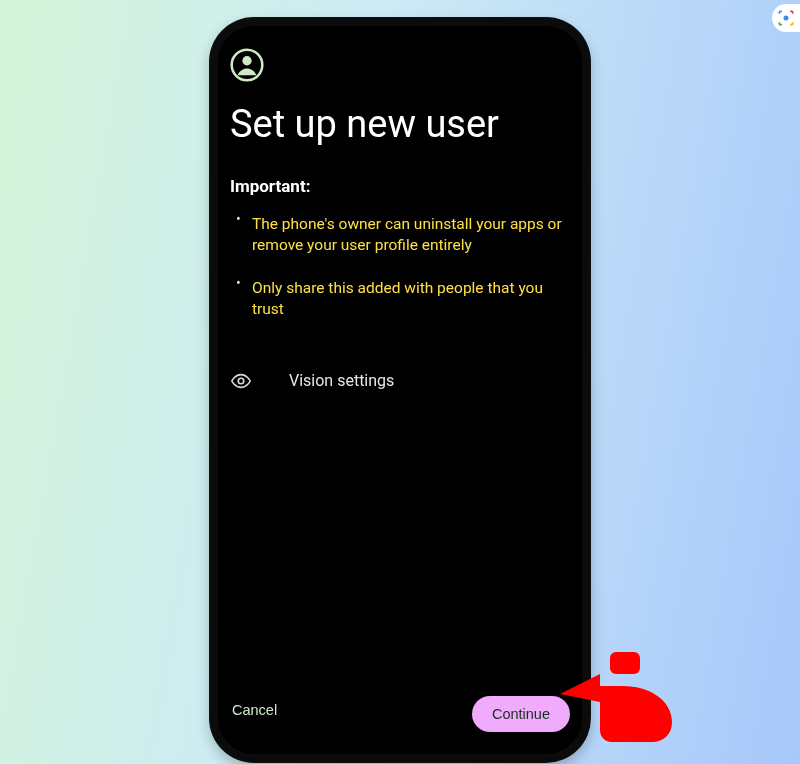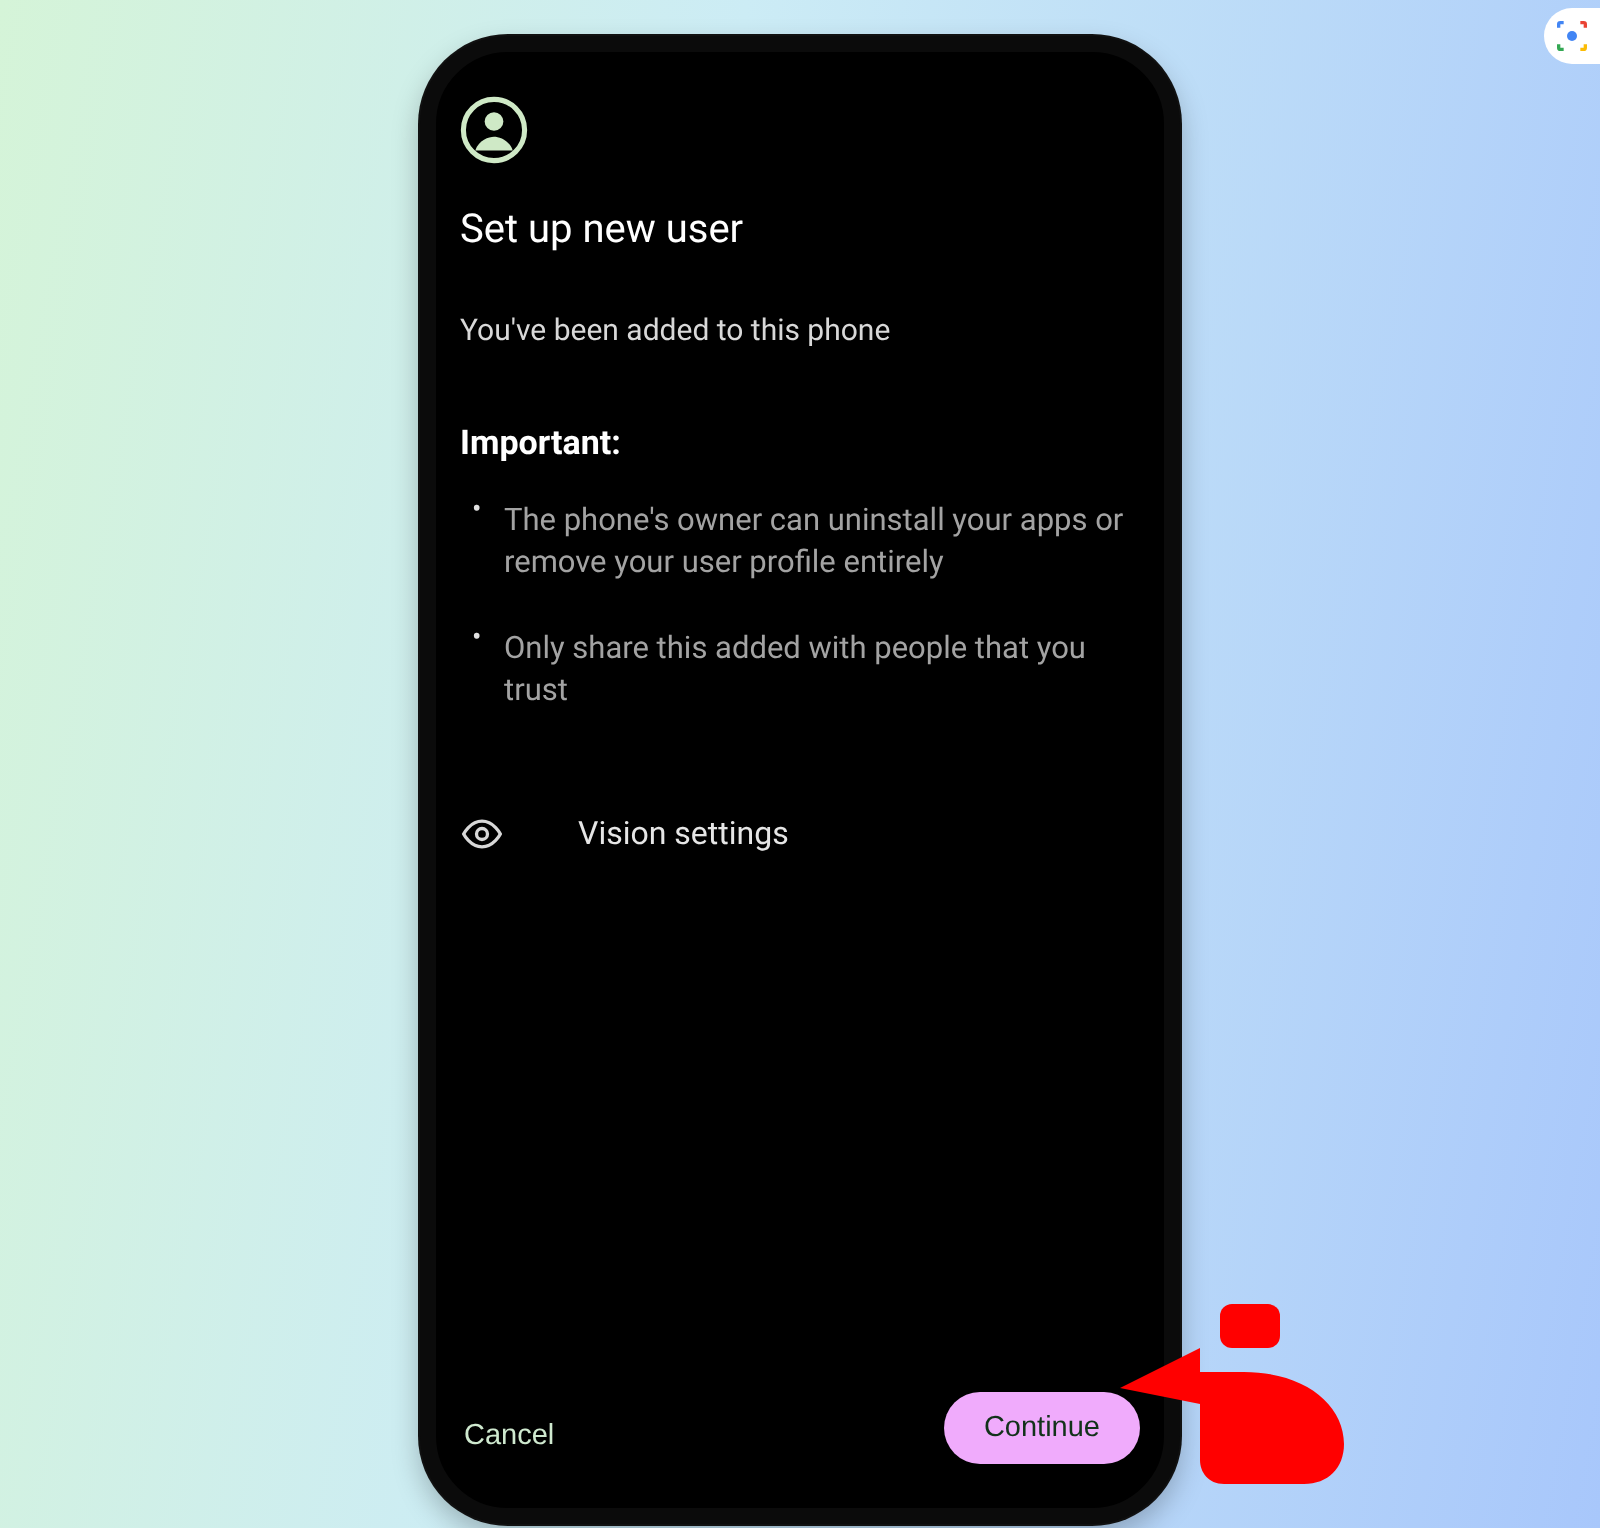--- a/index.html
+++ b/index.html
@@ -51,21 +51,21 @@
     display: flex;
     flex-direction: column;
   }
   .user-icon {
     width: 34px;
     height: 34px;
     margin-bottom: 20px;
   }
   .title {
     color: #fff;
-    font-size: 20px;
+    font-size: 38px;
     font-weight: 400;
     margin-bottom: 30px;
   }
   .subtitle {
     font-size: 15px;
     color: #d8d8d8;
     margin-bottom: 38px;
   }
   .imp-label {
     font-weight: 700;
@@ -76,21 +76,21 @@
   .bullets {
     list-style: none;
     padding: 0 0 0 6px;
     margin: 0;
   }
   .bullets li {
     position: relative;
     padding-left: 16px;
     font-size: 15.5px;
     line-height: 1.35;
-    color: #a3a3a3;
+    color: #fde047;
     margin-bottom: 22px;
   }
   .bullets li::before {
     content: "•";
     position: absolute;
     left: 0;
     top: -4px;
     font-size: 14px;
     color: #e1e1e1;
   }
@@ -99,21 +99,21 @@
     align-items: center;
     gap: 37px;
     margin-top: 28px;
   }
   .eye-icon { width: 22px; height: 22px; color: #dcdcdc; }
   .vision-label { font-size: 16px; color: #e6e6e6; }
 
   .bottom-bar {
     margin-top: auto;
     display: flex;
-    align-items: flex-end;
+    align-items: flex-start;
     justify-content: space-between;
     padding-top: 8px;
   }
   .cancel {
     background: transparent;
     border: none;
     color: #cfe9cf;
     font-size: 14.5px;
     font-weight: 500;
     cursor: pointer;
@@ -159,21 +159,20 @@
 
       <div class="user-icon">
         <svg viewBox="0 0 40 40" width="34" height="34">
           <circle cx="20" cy="20" r="18" fill="none" stroke="#cfe9c6" stroke-width="3"></circle>
           <circle cx="20" cy="15" r="5.5" fill="#cfe9c6"></circle>
           <path d="M9 32c2-6 8-8 11-8s9 2 11 8" fill="#cfe9c6"></path>
         </svg>
       </div>
 
       <div class="title">Set up new user</div>
-      <div class="subtitle">You've been added to this phone</div>
 
       <div class="imp-label">Important:</div>
       <ul class="bullets">
         <li>The phone's owner can uninstall your apps or remove your user profile entirely</li>
         <li>Only share this added with people that you trust</li>
       </ul>
 
       <div class="vision">
         <span class="eye-icon">
           <svg viewBox="0 0 24 24" width="22" height="22">

